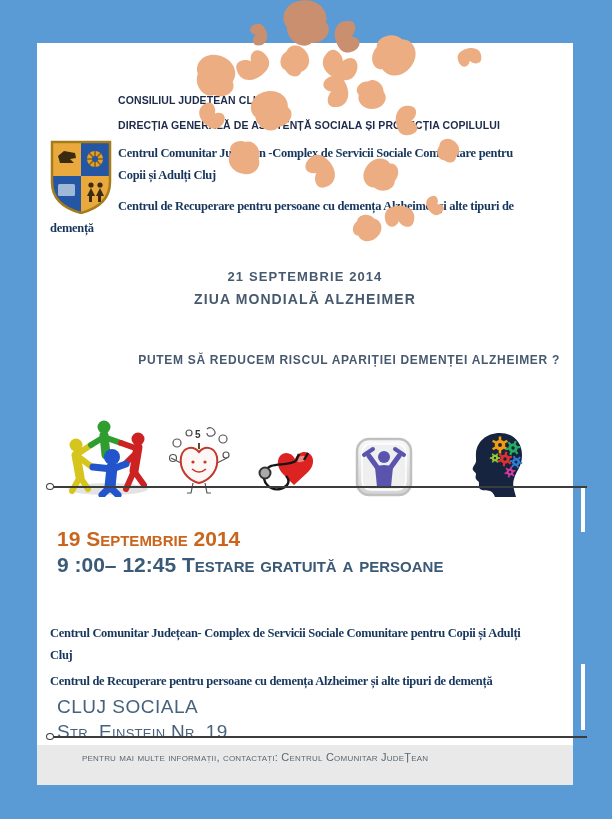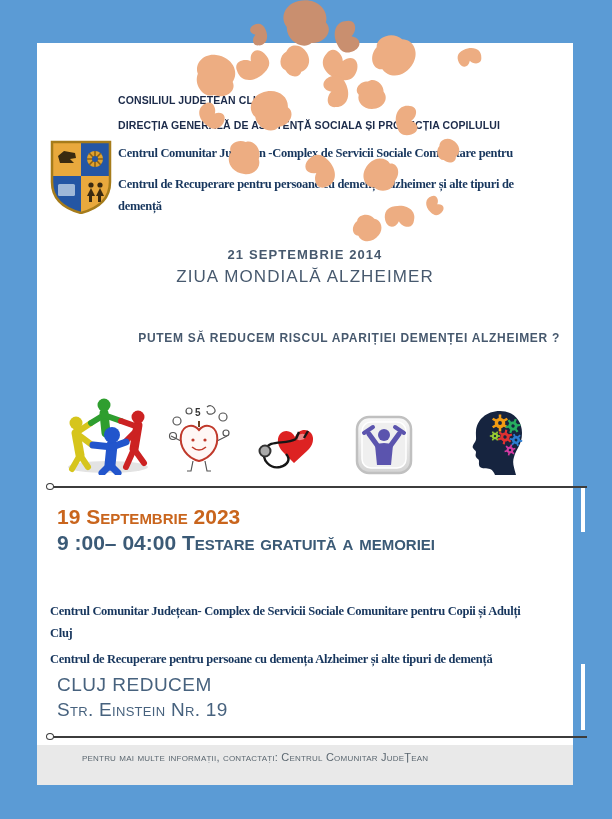--- a/index.html
+++ b/index.html
@@ -28,21 +28,21 @@
   .h-line2{margin-top:11px;}
   .h-serif{margin:0;color:#17365d;font-weight:bold;font-size:12.5px;line-height:22px;
            font-family:"Liberation Serif",serif;letter-spacing:-0.3px;}
   .h-line3a{margin-top:10px;white-space:nowrap;}
   .h-line4{margin-top:9px;}
   .clear{clear:both;}
 
   
   .ev{color:#47596e;text-align:center;margin:0;}
   .ev-date{margin-top:29px;font-size:13px;font-weight:600;letter-spacing:1.1px;line-height:18px;text-align:center;}
-  .ev-title{margin-top:4px;font-size:17px;font-weight:400;letter-spacing:1.1px;line-height:18px;}
+  .ev-title{margin-top:4px;font-size:14px;font-weight:700;letter-spacing:1.1px;line-height:18px;}
   .ev-question{margin-top:43px;font-size:12px;font-weight:600;letter-spacing:.7px;line-height:18px;text-align:right;}
 
   
   .icons-row{position:relative;height:82px;margin-top:46px;}
   .icons-row .ic{position:absolute;bottom:0;}
   .ic1{left:10px;}  .ic2{left:115px;} .ic3{left:205px;bottom:4px;} .ic4{left:305px;} .ic5{left:420px;}
 
   
   .sched-date{margin:30px 0 0;padding-left:7px;color:#c9651d;font-size:21px;font-weight:bold;
               line-height:24px;font-variant:small-caps;}
@@ -118,20 +118,21 @@
               <path d="M46,56 L50,48 L54,56 Z"></path>
             <rect x="39" y="56" width="3" height="6"></rect>
               <rect x="48" y="56" width="3" height="6"></rect>
           </g>
         </g>
         <path d="M2,2 H60 V42 C60,60 46,69 31,73 C16,69 2,60 2,42 Z" fill="none" stroke="#a67c1b" stroke-width="2.5"></path>
       </svg>
       <p class="h-sans h-line1">CONSILIUL JUDEȚEAN CLUJ</p>
       <p class="h-sans h-line2">DIRECȚIA GENERALĂ DE ASISTENȚĂ SOCIALA ȘI PROTECȚIA COPILULUI</p>
       <p class="h-serif h-line3a">Centrul Comunitar Județean -Complex de Servicii Sociale Comunitare pentru</p>
+      <p class="h-serif org1b">Copii și Adulți Cluj</p>
       <p class="h-serif h-line4">Centrul de Recuperare pentru persoane cu demența Alzheimer și alte tipuri de demență</p>
       <div class="clear"></div>
     </div>
 
     <p class="ev ev-date">21 SEPTEMBRIE 2014</p>
     <p class="ev ev-title">ZIUA MONDIALĂ ALZHEIMER</p>
     <p class="ev ev-question">PUTEM SĂ REDUCEM RISCUL APARIȚIEI DEMENȚEI ALZHEIMER ?</p>
 
     <div class="icons-row">
 
@@ -256,28 +257,28 @@
                  C23,61 24,64 25,66 L46,66 C44,58 42,54 44,48 C46,40 52,36 52,24 C52,11 43,2 30,2 Z" fill="#16243f"></path>
         <use href="#gear" transform="translate(30,14) scale(1.15)" style="color:#f39c12"></use>
         <use href="#gear" transform="translate(43,17) rotate(22)" style="color:#27ae60"></use>
         <use href="#gear" transform="translate(35,28) rotate(10)" style="color:#e03131"></use>
         <use href="#gear" transform="translate(46,31) scale(0.85) rotate(40)" style="color:#2d7dd2"></use>
         <use href="#gear" transform="translate(25,27) scale(0.7) rotate(30)" style="color:#9acd32"></use>
         <use href="#gear" transform="translate(40,41) scale(0.75) rotate(15)" style="color:#d63ba4"></use>
       </svg>
     </div>
 
-    <p class="sched-date">19 Septembrie 2023</p>
-    <p class="sched-time"><span>9 :00– 04:00 </span><span class="sc">Testare gratuită a memoriei</span></p>
+    <p class="sched-date">19 Septembrie 2014</p>
+    <p class="sched-time"><span>9 :00– 12:45 </span><span class="sc">Testare gratuită a persoane</span></p>
 
     <p class="h-serif org1a">Centrul Comunitar Județean- Complex de Servicii Sociale Comunitare pentru Copii și Adulți</p>
     <p class="h-serif org1b">Cluj</p>
     <p class="h-serif org2">Centrul de Recuperare pentru persoane cu demența Alzheimer și alte tipuri de demență</p>
 
-    <p class="loc loc-city">CLUJ REDUCEM</p>
+    <p class="loc loc-city">CLUJ SOCIALA</p>
     <p class="loc loc-street">Str. Einstein Nr. 19</p>
 
     <div class="footer-bar">
       <p class="footer-info">pentru mai multe informații, contactați: Centrul Comunitar JudeȚean</p>
     </div>
   </div>
 
   <svg class="decor-svg" width="612" height="260" viewBox="0 0 612 260">
     <defs>
       <path id="blob1" d="M-12,-16 C2,-25 17,-18 18,-6 C27,-2 24,12 12,16 C7,25 -10,22 -14,10 C-24,4 -22,-10 -12,-16 Z"></path>

